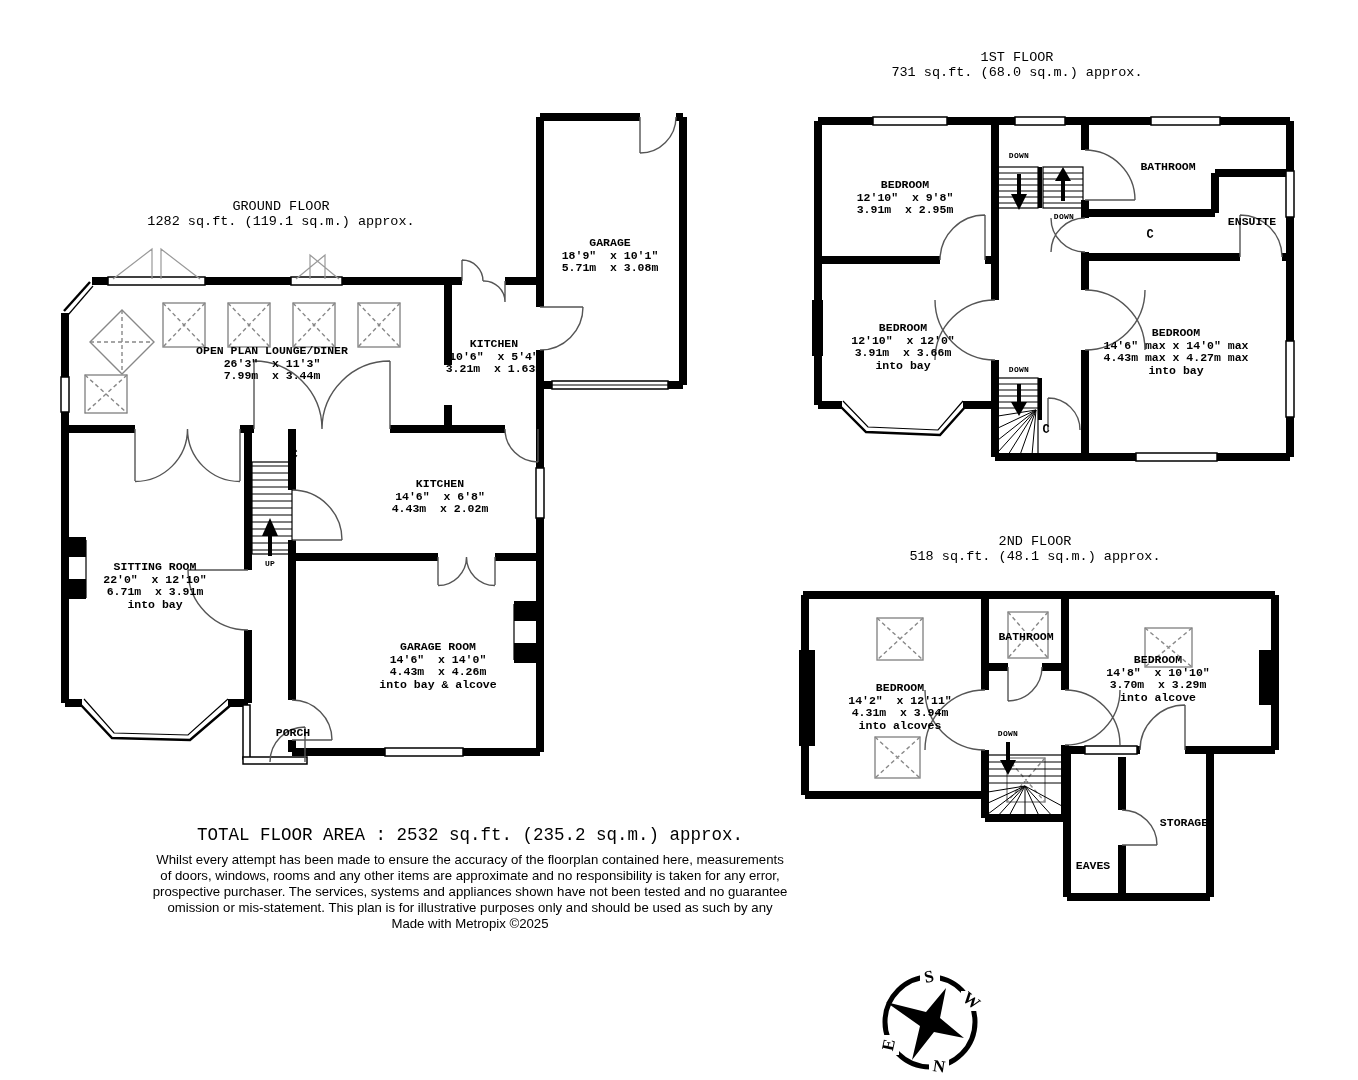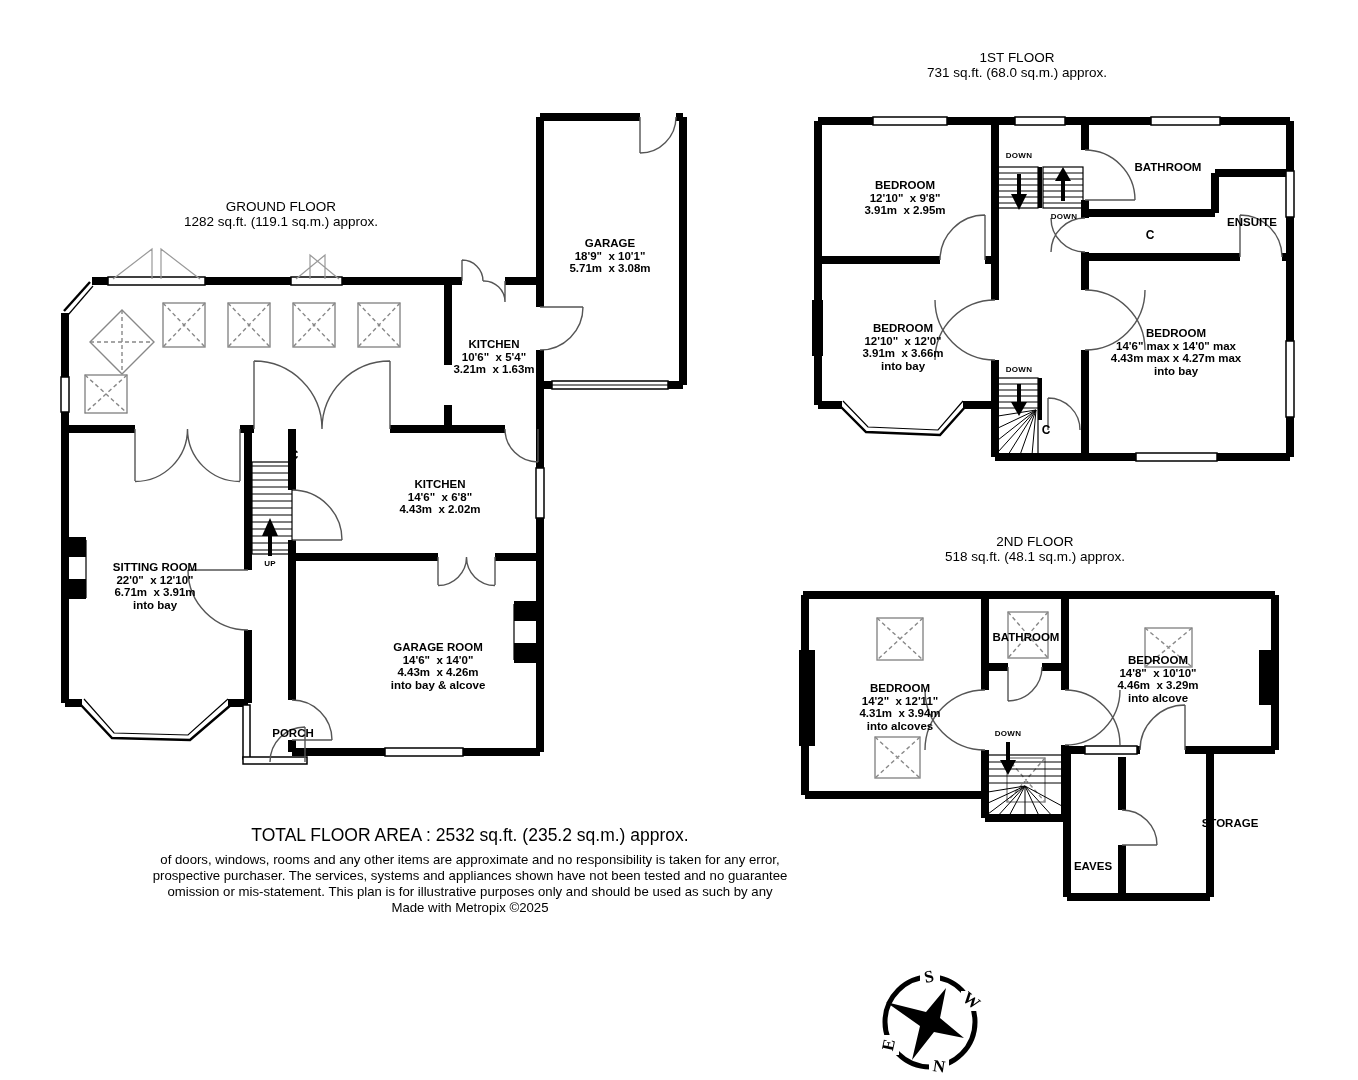--- a/index.html
+++ b/index.html
@@ -1,21 +1,21 @@
 <!DOCTYPE html>
 <html><head>
 <meta charset="utf-8">
 <style>
   html,body{margin:0;padding:0;background:#fff;}
   #canvas{position:relative;width:1358px;height:1080px;background:#ffffff;overflow:hidden;
           font-family:"Liberation Sans",sans-serif;color:#000;}
   #plan-svg{position:absolute;left:0;top:0;}
   .plan-label{position:absolute;transform:translate(-50%,-50%);text-align:center;
               font-weight:bold;font-size:11.5px;line-height:12.5px;z-index:5;}
-  .plan-label .lbl-line{display:block;white-space:pre;}
+  .plan-label .lbl-line{display:block;white-space:pre;font-family:Liberation Mono, monospace;}
   .floor-title{font-weight:normal;font-size:13.5px;line-height:15px;}
   .tiny{font-size:8px;font-weight:bold;letter-spacing:.3px;text-align:right;}
   .c-label{font-size:12px;font-weight:bold;}
   .total-label{font-size:17.5px;font-weight:normal;}
   .disclaimer{position:absolute;left:470px;top:852px;transform:translateX(-50%);width:720px;
               text-align:center;font-size:13.2px;line-height:15.9px;font-weight:normal;z-index:5;}
   .disclaimer .lbl-line{display:block;white-space:pre;}
   .compass-letter{position:absolute;transform:translate(-50%,-50%);z-index:6;
                   font-family:"Liberation Serif",serif;font-weight:bold;font-size:17px;}
 </style>
@@ -215,20 +215,25 @@
       <rect x="929" y="1057" width="20" height="20"></rect>
     </g>
     <polygon points="946,988 940,1018 964,1038 934,1032 912,1060 920,1026 886,1002 926,1012" fill="#000"></polygon>
   </g>
 </svg>
 
   <div class="plan-label floor-title" style="left:281px;top:214px">
     <span class="lbl-line">GROUND FLOOR</span>
     <span class="lbl-line">1282 sq.ft. (119.1 sq.m.) approx.</span>
   </div>
+  <div class="plan-label" style="left:272px;top:364px">
+    <span class="lbl-line">OPEN PLAN LOUNGE/DINER</span>
+    <span class="lbl-line">26'3"  x 11'3"</span>
+    <span class="lbl-line">7.99m  x 3.44m</span>
+  </div>
   <div class="plan-label" style="left:494px;top:357px">
     <span class="lbl-line">KITCHEN</span>
     <span class="lbl-line">10'6"  x 5'4"</span>
     <span class="lbl-line">3.21m  x 1.63m</span>
   </div>
   <div class="plan-label" style="left:610px;top:256px">
     <span class="lbl-line">GARAGE</span>
     <span class="lbl-line">18'9"  x 10'1"</span>
     <span class="lbl-line">5.71m  x 3.08m</span>
   </div>
@@ -311,37 +316,38 @@
     <span class="lbl-line">14'2"  x 12'11"</span>
     <span class="lbl-line">4.31m  x 3.94m</span>
     <span class="lbl-line">into alcoves</span>
   </div>
   <div class="plan-label" style="left:1026px;top:637px">
     <span class="lbl-line">BATHROOM</span>
   </div>
   <div class="plan-label" style="left:1158px;top:679px">
     <span class="lbl-line">BEDROOM</span>
     <span class="lbl-line">14'8"  x 10'10"</span>
-    <span class="lbl-line">4.46m  x 3.29m</span>
+    <span class="lbl-line">3.70m  x 3.29m</span>
     <span class="lbl-line">into alcove</span>
   </div>
   <div class="plan-label tiny" style="left:1008px;top:734px">
     <span class="lbl-line">DOWN</span>
   </div>
   <div class="plan-label" style="left:1093px;top:866px">
     <span class="lbl-line">EAVES</span>
   </div>
-  <div class="plan-label" style="left:1230px;top:823px">
+  <div class="plan-label" style="left:1184px;top:823px">
     <span class="lbl-line">STORAGE</span>
   </div>
 
   <div class="plan-label total-label" style="left:470px;top:835px">
     <span class="lbl-line">TOTAL FLOOR AREA : 2532 sq.ft. (235.2 sq.m.) approx.</span>
   </div>
   <div class="disclaimer">
+    <span class="lbl-line">Whilst every attempt has been made to ensure the accuracy of the floorplan contained here, measurements</span>
     <span class="lbl-line">of doors, windows, rooms and any other items are approximate and no responsibility is taken for any error,</span>
     <span class="lbl-line">prospective purchaser. The services, systems and appliances shown have not been tested and no guarantee</span>
     <span class="lbl-line">omission or mis-statement. This plan is for illustrative purposes only and should be used as such by any</span>
     <span class="lbl-line">Made with Metropix ©2025</span>
   </div>
 
   <span class="compass-letter" style="left:929px;top:977px;transform:translate(-50%,-50%) rotate(-12deg)">S</span>
   <span class="compass-letter" style="left:971px;top:1001px;transform:translate(-50%,-50%) rotate(38deg)">W</span>
   <span class="compass-letter" style="left:889px;top:1045px;transform:translate(-50%,-50%) rotate(-78deg)">E</span>
   <span class="compass-letter" style="left:939px;top:1067px;transform:translate(-50%,-50%) rotate(8deg)">N</span>

